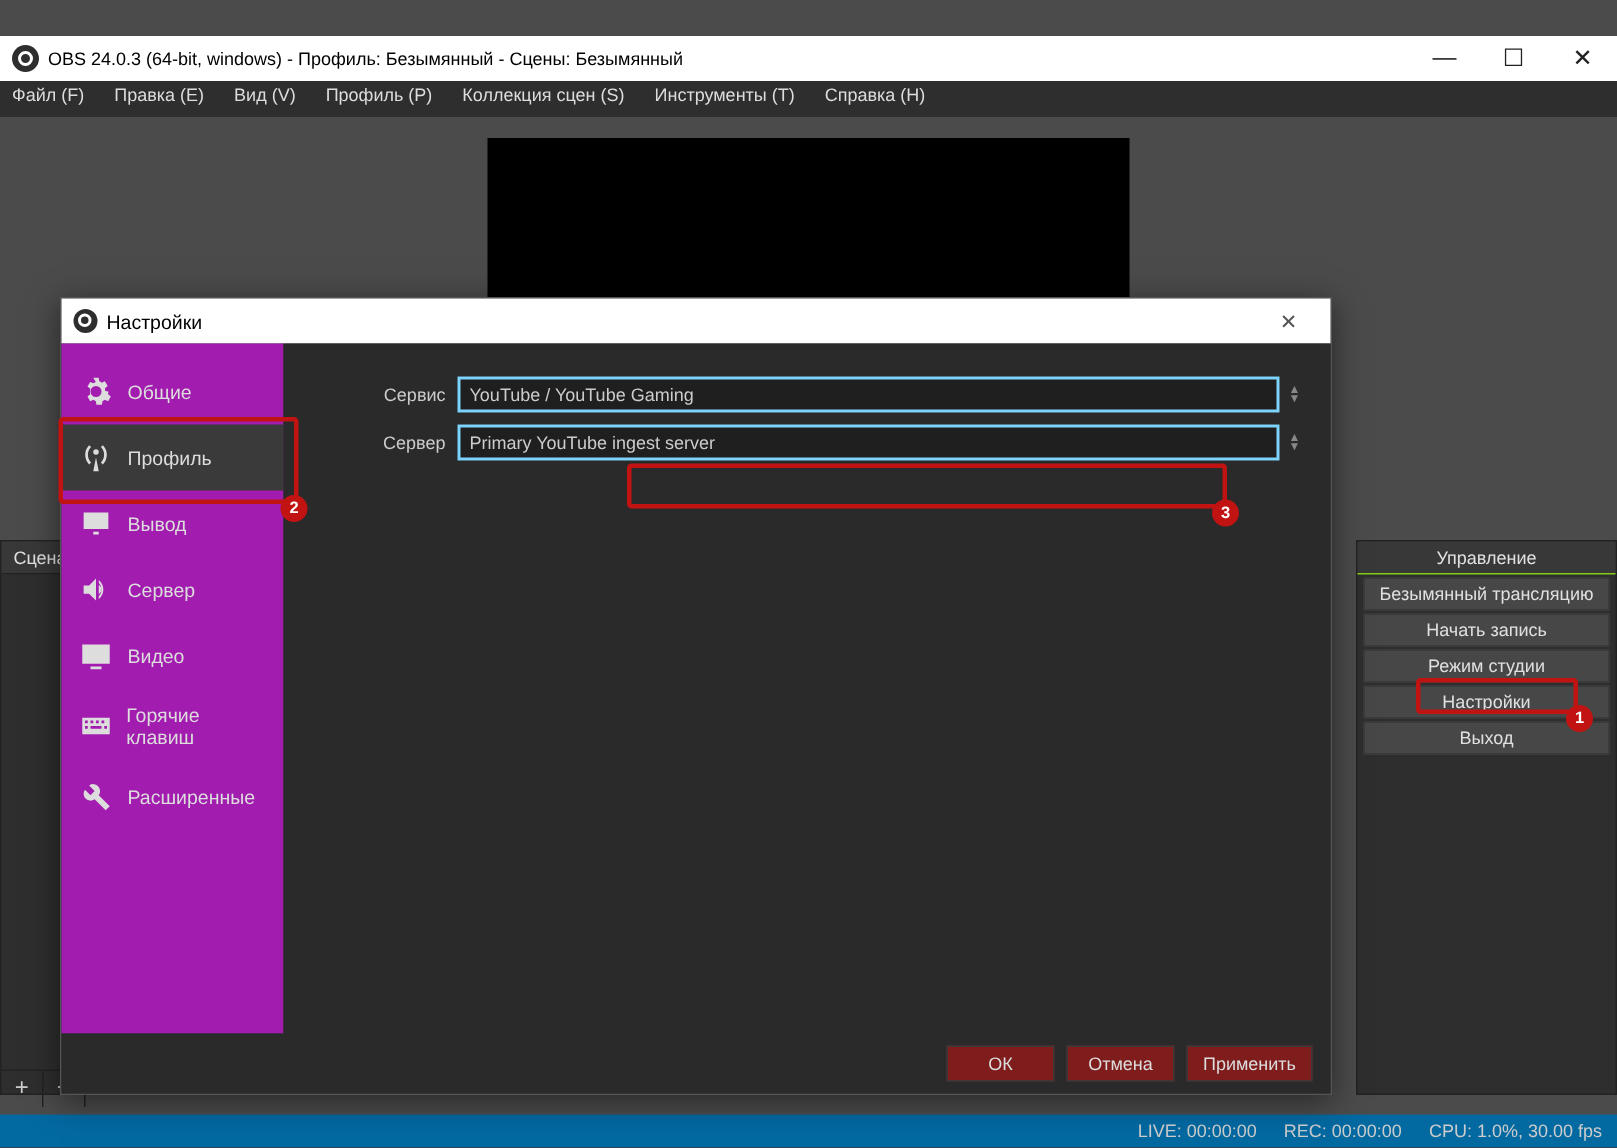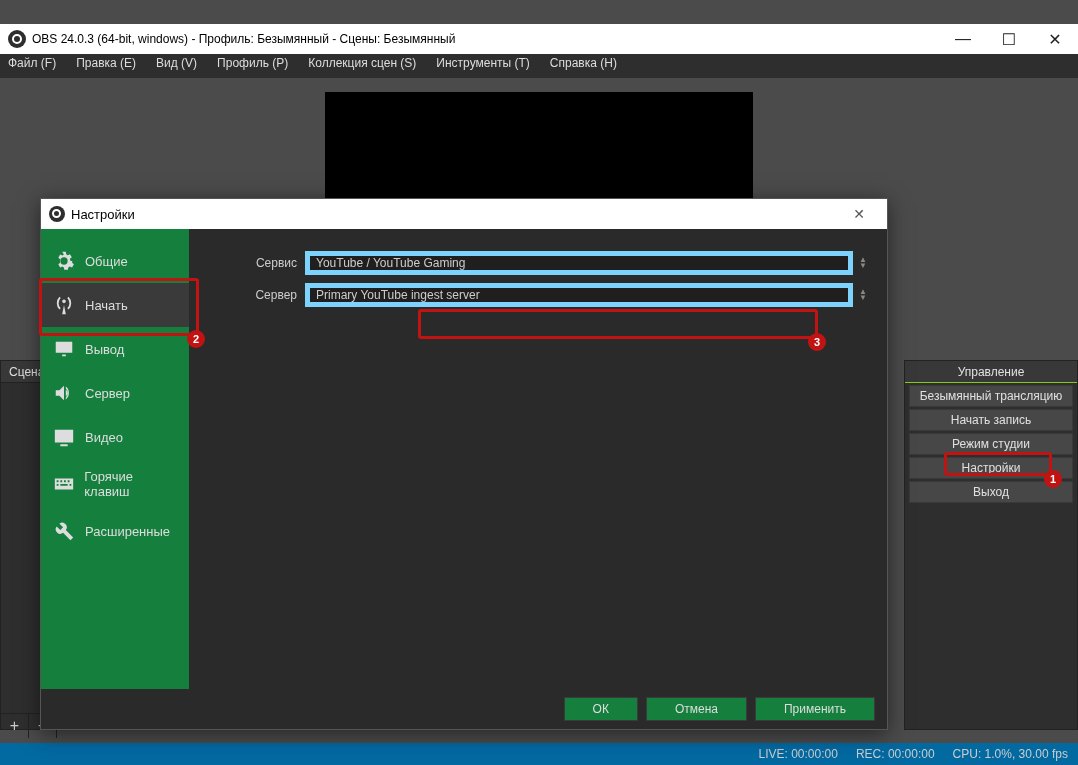--- a/index.html
+++ b/index.html
@@ -32,36 +32,36 @@
 .status-bar { position:absolute; bottom:0; left:0; right:0; height:22px; background:#0369a1; display:flex; justify-content:flex-end; align-items:center; gap:18px; padding-right:10px; font-size:12px; color:#ccc; }
 
 
 .dialog { position:absolute; top:198px; left:40px; width:848px; height:532px; background:#2a2a2a; border:1px solid #555; box-shadow: 0 4px 20px rgba(0,0,0,0.5); }
 .dialog-title { height:30px; background:#fff; color:#000; display:flex; align-items:center; padding:0 8px; }
 .dialog-title .app-icon { width:16px; height:16px; background:#2e2e2e; border-radius:50%; margin-right:6px; position:relative;}
 .dialog-title .app-icon::after { content:''; position:absolute; top:3px; left:3px; width:5px; height:5px; border:2px solid #fff; border-radius:50%; }
 .dialog-close { margin-left:auto; width:40px; text-align:center; font-size:14px; color:#555; }
 
 .dialog-body { position:absolute; top:30px; bottom:40px; left:0; right:0; display:flex; }
-.dialog-sidebar { width:148px; background:#15803d; padding-top:10px; }
+.dialog-sidebar { width:148px; background:#a21caf; padding-top:10px; }
 .sidebar-item { display:flex; align-items:center; gap:8px; padding:10px 10px; color:#ddd; font-size:13px; }
 .sidebar-item.active { background:#3a3a3a; }
 .sidebar-item .icon-wrap { width:26px; height:24px; display:flex; align-items:center; justify-content:center; }
 
 .dialog-content { flex:1; background:#2a2a2a; padding:22px 16px 0 16px; }
 .form-row { display:flex; align-items:center; margin-bottom:8px; }
 .form-label { width:100px; text-align:right; font-size:12px; color:#ccc; padding-right:8px;}
-.form-select { flex:1; height:24px; background:#1f1f1f; border:5px solid #7dd3fc; color:#ccc; font-size:12px; padding:0 6px; display:flex; align-items:center; justify-content:space-between; }
+.form-select { flex:1; height:24px; background:#1f1f1f; border:2px solid #7dd3fc; color:#ccc; font-size:12px; padding:0 6px; display:flex; align-items:center; justify-content:space-between; }
 .spinner { width:16px; display:flex; flex-direction:column; align-items:center; justify-content:center; color:#888; font-size:8px; line-height:6px; margin-left:2px; background:#2a2a2a;}
 .form-input { flex:1; height:24px; background:#1f1f1f; border:1px solid #444; color:#ccc; font-size:12px; padding:0 6px; display:flex; align-items:center; letter-spacing:1px; }
 .link-txt { color:#5aa0e6; text-decoration:underline; font-size:12px; }
 .show-btn { width:72px; height:24px; background:#474747; border:1px solid #3a3a3a; color:#ddd; font-size:12px; margin-left:6px; display:flex; align-items:center; justify-content:center;}
 
 .dialog-footer { position:absolute; bottom:0; left:0; right:0; height:40px; display:flex; justify-content:flex-end; align-items:center; gap:8px; padding-right:12px; background:#2a2a2a;}
-.dlg-btn { height:24px; min-width:72px; padding:0 28px; background:#15803d; border:1px solid #3a3a3a; color:#ddd; font-size:12px; display:flex; align-items:center; justify-content:center;}
+.dlg-btn { height:24px; min-width:72px; padding:0 10px; background:#7f1d1d; border:1px solid #3a3a3a; color:#ddd; font-size:12px; display:flex; align-items:center; justify-content:center;}
 
 
 .hl { position:absolute; border:3px solid #c21313; border-radius:3px; pointer-events:none; }
 .hl-badge { position:absolute; width:18px; height:18px; background:#c21313; color:#fff; border-radius:50%; font-size:11px; font-weight:bold; display:flex; align-items:center; justify-content:center; }
 
 svg { fill:#ddd; }
 </style>
 </head>
 <body>
 
@@ -131,21 +131,21 @@
             </svg>
         </span>
         <span>Общие</span>
       </div>
       <div class="sidebar-item active">
         <span class="icon-wrap">
           <svg width="22" height="22" viewBox="0 0 24 24">
               <path d="M12 6a2 2 0 100 4 2 2 0 000-4zm-5-3a10 10 0 000 14l1.4-1.4a8 8 0 010-11.2L7 3zm10 0l-1.4 1.4a8 8 0 010 11.2L17 17a10 10 0 000-14zM12 12l-2 10h4l-2-10z"></path>
             </svg>
         </span>
-        <span>Начать</span>
+        <span>Профиль</span>
       </div>
       <div class="sidebar-item">
         <span class="icon-wrap">
           <svg width="22" height="22" viewBox="0 0 24 24">
               <path d="M3 4h18v12H3V4zm7 14h4v2h-4v-2zm2-11l4 4-4 4V7z"></path>
             </svg>
         </span>
         <span>Вывод</span>
       </div>
       <div class="sidebar-item">

